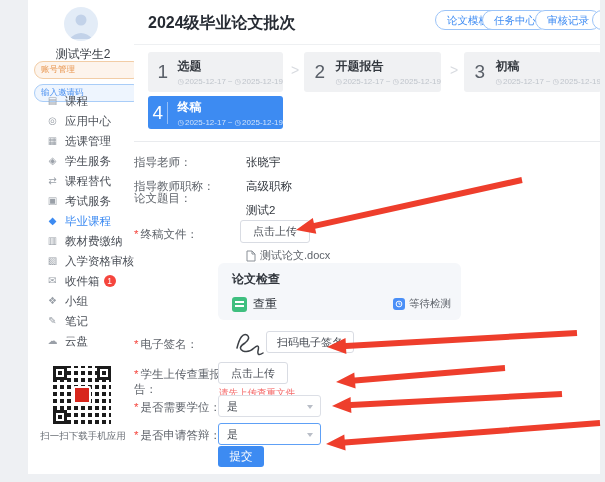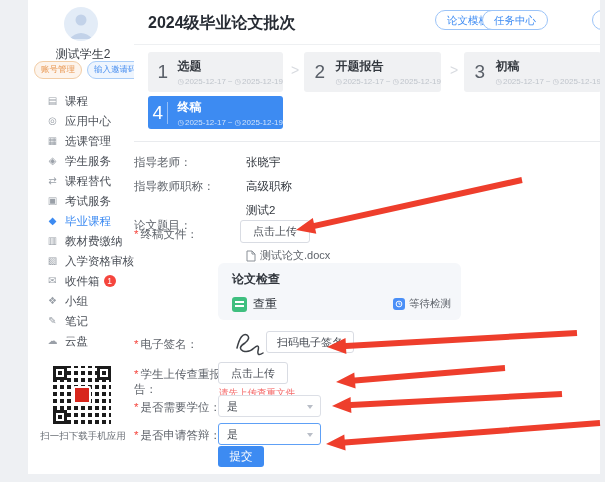--- a/index.html
+++ b/index.html
@@ -4,21 +4,21 @@
 <style>
   * { box-sizing: border-box; margin: 0; padding: 0; }
   body { background:#eef0f3; font-family:"Liberation Sans","DejaVu Sans",sans-serif; }
   .screen { position:relative; width:605px; height:482px; background:#eef0f3; overflow:hidden; }
 
   
   .sidebar { position:absolute; left:0; top:0; width:118px; height:474px; background:#fff; border-right:1px solid #ededef;margin-left:28px; }
   .avatar { position:absolute; left:36px; top:7px; width:34px; height:34px; border-radius:50%; background:#e3ecf7; overflow:hidden; }
   .avatar svg { display:block; }
   .uname { position:absolute; left:0; top:46px; width:110px; text-align:center; font-size:12px; color:#3a3f46; }
-  .pillrow { position:absolute; left:6px; top:61px; width:108px; display:flex; gap:5px; }
+  .pillrow { position:absolute; left:6px; top:61px; width:108px; display:flex; gap:5px;flex-direction:column; }
   .spill { font-size:8.5px; padding:2px 6px; border-radius:9px; white-space:nowrap; cursor:pointer; background:#fdf4ec; border:1px solid #f2cda6; color:#e8944d; }
   .spill.blue { background:#eef5fe; border:1px solid #a9cdf8; color:#4a90f0; }
   .menu { position:absolute; left:0; top:91px; width:118px; }
   .mi { height:20px; line-height:20px; font-size:11.5px; color:#4a4f57; display:flex; align-items:center; padding-left:17px; cursor:pointer; }
   .mi .mico { width:15px; font-size:10px; color:#9aa0a8; margin-right:5px; text-align:center; }
   .mi.active, .mi.active .mico { color:#3d8bf2; }
   .badge { margin-left:4px; min-width:12px; height:12px; border-radius:7px; background:#f5453d; color:#fff; font-size:8.5px; line-height:12px; text-align:center; padding:0 2px; }
   .qr { position:absolute; left:25px; top:366px; width:58px; height:58px;
         background: repeating-linear-gradient(90deg,#1b1b1b 0 4px,#fff 4px 7px),
                     repeating-linear-gradient(0deg,#1b1b1b 0 4px,#fff 4px 7px);
@@ -159,20 +159,21 @@
       <span class="logo"></span>
     </div>
     <div class="qr-cap">扫一扫下载手机应用</div>
   </aside>
 
   <main class="main">
     <div class="mhead">
       <div class="ptitle">2024级毕业论文批次</div>
       <button class="hact a0">论文模板</button>
       <button class="hact a1">任务中心</button>
+      <button class="hact a2">审核记录</button>
       <button class="hact a3">留言</button>
     </div>
 
     <div class="stepbox sb1">
       <span class="num">1</span>
       <span class="scol">
           <span class="stitle">选题</span>
         <span class="sdates"><span class="clk">◷</span><span>2025-12-17</span><span class="rsep">~</span><span class="clk">◷</span><span>2025-12-19</span></span>
       </span>
     </div>
@@ -200,21 +201,21 @@
       </span>
     </div>
     <div class="steps-divider"></div>
 
     <div class="flabel" style="top:155px">指导老师：</div>
     <div class="fvalue" style="left:112px; top:155px">张晓宇</div>
 
     <div class="flabel" style="top:179px">指导教师职称：</div>
     <div class="fvalue" style="left:112px; top:179px">高级职称</div>
 
-    <div class="flabel" style="top:218px">论文题目：</div>
+    <div class="flabel" style="top:191px">论文题目：</div>
     <div class="fvalue" style="left:112px; top:203px">测试2</div>
 
     <div class="flabel" style="top:227px"><span class="req">*</span><span>终稿文件：</span></div>
     <button class="upload-btn" style="left:106px; top:220px">点击上传</button>
 
     <div class="filerow">
       <svg width="10" height="12" viewBox="0 0 10 12">
           <path d="M1 1 h5 l3 3 v7 h-8 z" fill="none" stroke="#8a9097" stroke-width="1"></path>
           <path d="M6 1 v3 h3" fill="none" stroke="#8a9097" stroke-width="1"></path>
         </svg>

